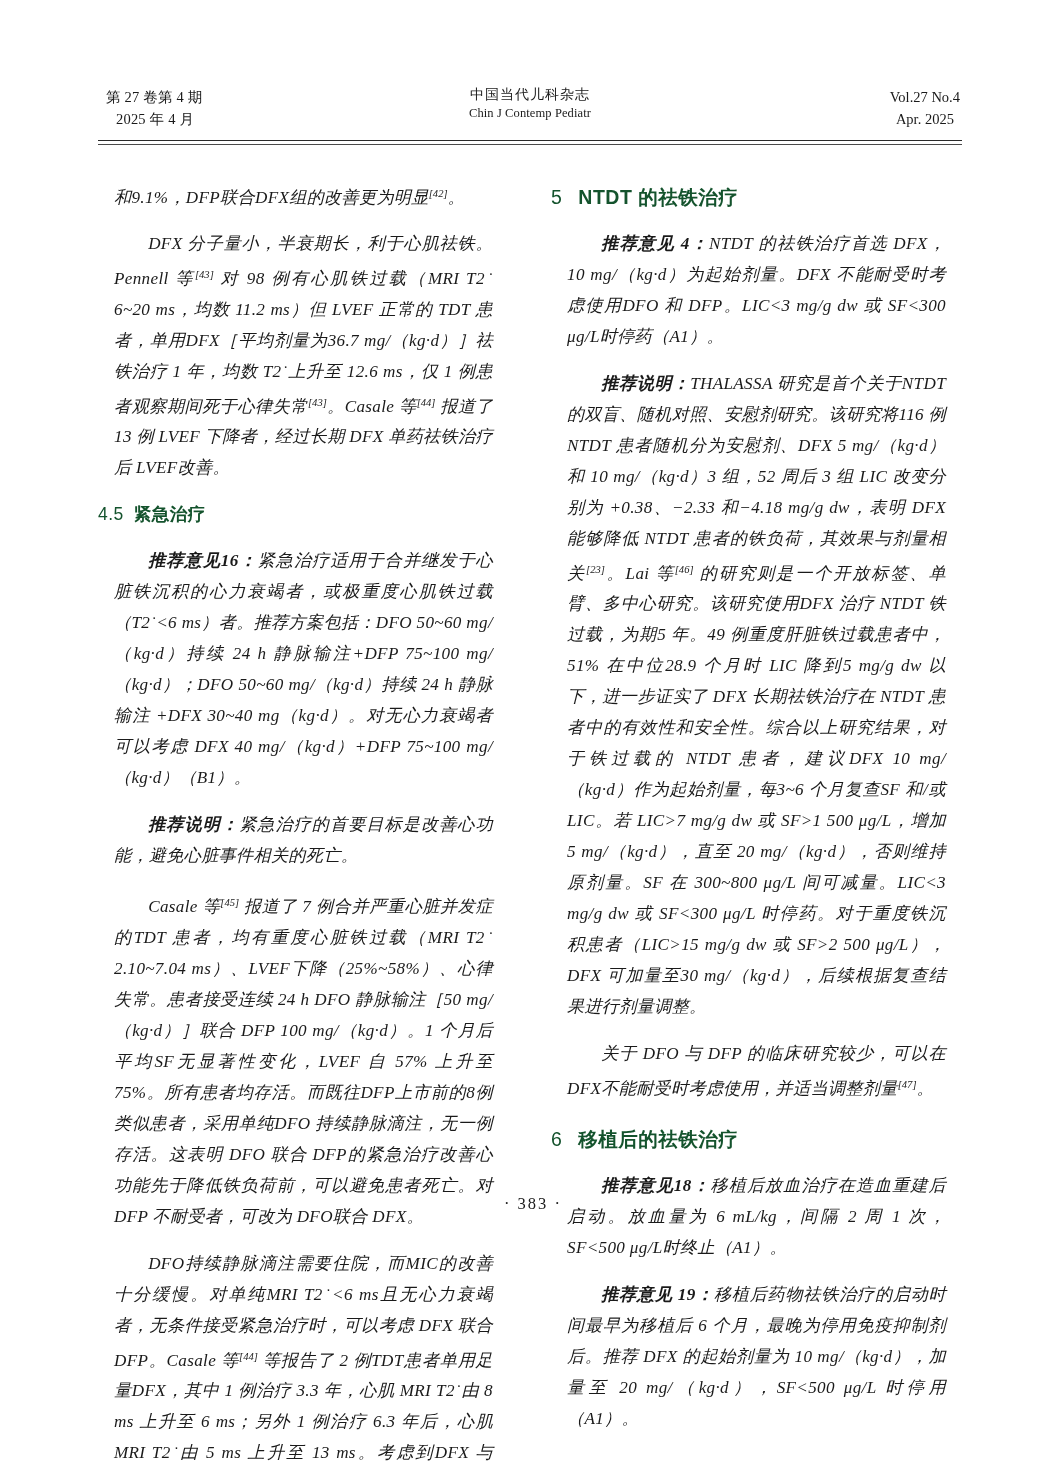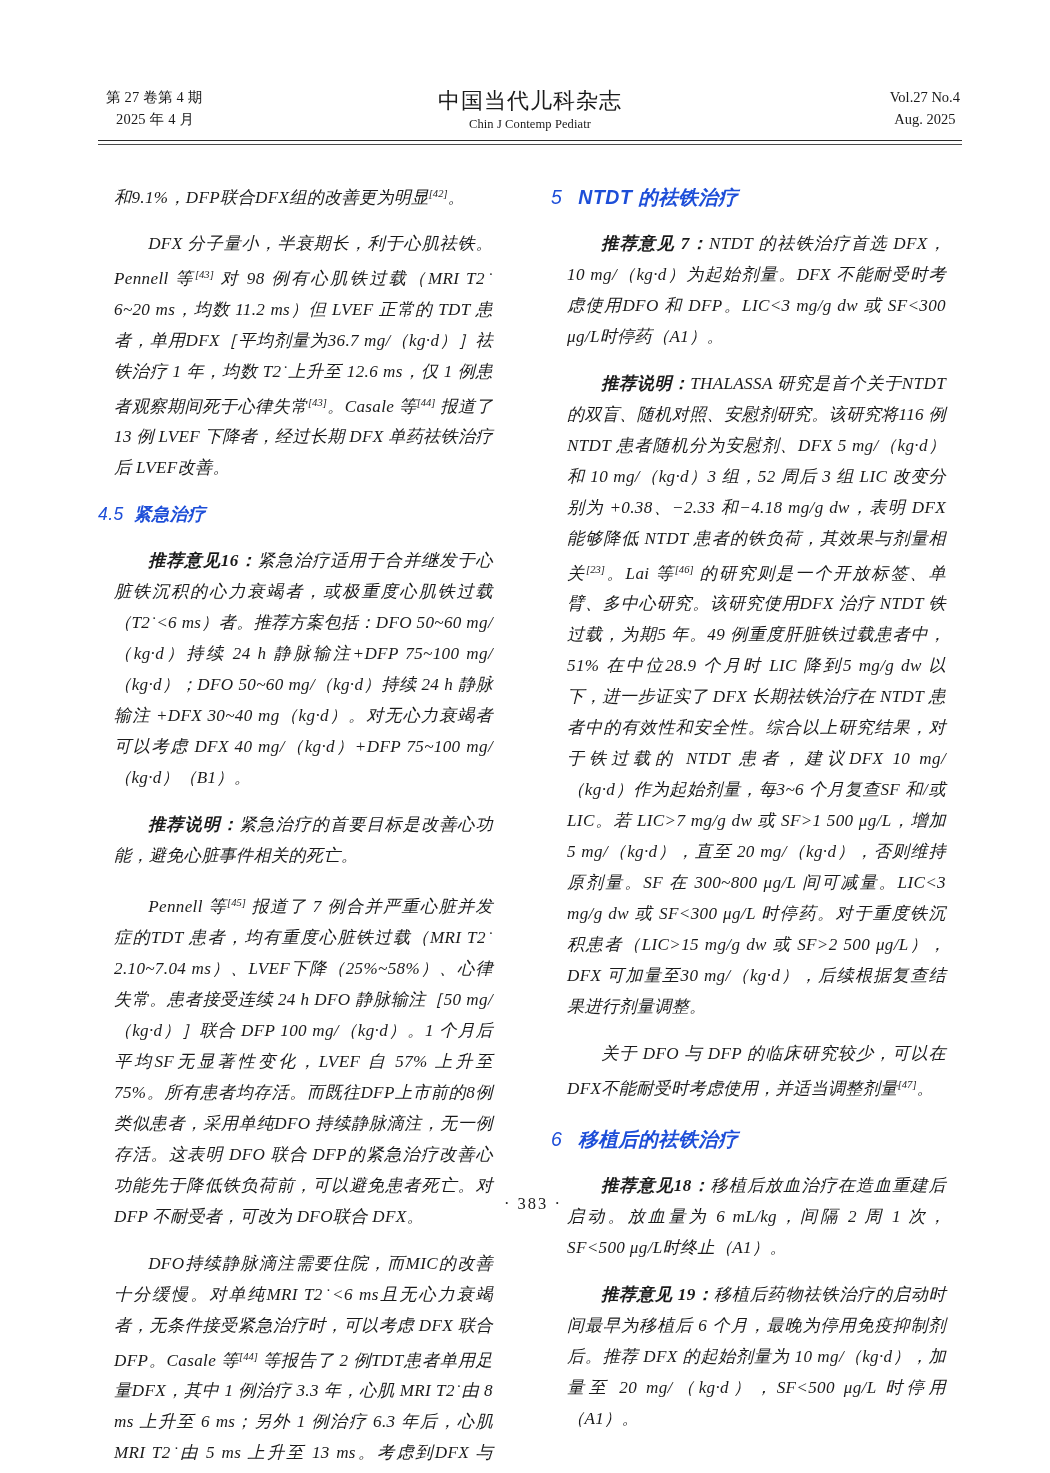--- a/index.html
+++ b/index.html
@@ -36,21 +36,21 @@
     font-size: 14.5px;
     letter-spacing: 0.2px;
   }
   .rh-left .l2 { padding-left: 10px; }
   .rh-center {
     position: absolute;
     left: 0; right: 0; top: 0;
     text-align: center;
   }
   .rh-center .cn {
-    font-size: 22px;
+    font-size: 14px;
     letter-spacing: 1px;
     line-height: 1.35;
   }
   .rh-center .en {
     font-size: 12.5px;
     line-height: 1.4;
     letter-spacing: 0.1px;
   }
   .rh-right {
     position: absolute;
@@ -92,24 +92,23 @@
 
   .lead {
     font-weight: bold;
   }
 
   h2.sec {
     margin: 6px 0 4px 0;
     font-size: 17.5px;
     line-height: 30px;
     font-weight: bold;
-    color: #1d4ed8;
+    color: #14532d;
     font-family: "Liberation Sans", "DejaVu Sans", sans-serif;
     letter-spacing: 0.5px;
-    font-style: italic;
   }
   h2.sec .num {
     font-weight: normal;
     margin-right: 10px;
   }
   h2.sec.big {
     margin: 20px 0 14px 0;
     font-size: 19.5px;
   }
   h2.sec.big .num { margin-right: 16px; }
@@ -140,53 +139,53 @@
     <div class="rh-left">
       <div class="l1">第 27 卷第 4 期</div>
       <div class="l2">2025 年 4 月</div>
     </div>
     <div class="rh-center">
       <div class="cn">中国当代儿科杂志</div>
       <div class="en">Chin J Contemp Pediatr</div>
     </div>
     <div class="rh-right">
       <div class="l1">Vol.27 No.4</div>
-      <div class="l2">Aug. 2025</div>
+      <div class="l2">Apr. 2025</div>
     </div>
   </div>
   <div class="rule"></div>
 
   <div class="columns">
 
     <div class="col">
 
       <p class="body cont"><span>和9.1%，DFP联合DFX组的改善更为明显</span><sup class="ref">[42]</sup><span>。</span></p>
 
       <p class="body"><span>DFX 分子量小，半衰期长，利于心肌祛铁。Pennell 等</span><sup class="ref">[43]</sup><span> 对 98 例有心肌铁过载（MRI T2˙ 6~20 ms，均数 11.2 ms）但 LVEF 正常的 TDT 患者，单用DFX［平均剂量为36.7 mg/（kg·d）］祛铁治疗 1 年，均数 T2˙上升至 12.6 ms，仅 1 例患者观察期间死于心律失常</span><sup class="ref">[43]</sup><span>。Casale 等</span><sup class="ref">[44]</sup><span> 报道了 13 例 LVEF 下降者，经过长期 DFX 单药祛铁治疗后 LVEF改善。</span></p>
 
       <h2 class="sec"><span class="num">4.5</span><span>紧急治疗</span></h2>
 
       <p class="body"><span class="lead">推荐意见16：</span><span>紧急治疗适用于合并继发于心脏铁沉积的心力衰竭者，或极重度心肌铁过载（T2˙&lt;6 ms）者。推荐方案包括：DFO 50~60 mg/（kg·d）持续 24 h 静脉输注+DFP 75~100 mg/（kg·d）；DFO 50~60 mg/（kg·d）持续 24 h 静脉输注 +DFX 30~40 mg（kg·d）。对无心力衰竭者可以考虑 DFX 40 mg/（kg·d）+DFP 75~100 mg/（kg·d）（B1）。</span></p>
 
       <p class="body"><span class="lead">推荐说明：</span><span>紧急治疗的首要目标是改善心功能，避免心脏事件相关的死亡。</span></p>
 
-      <p class="body"><span>Pennell 等</span><sup class="ref">[45]</sup><span> 报道了 7 例合并严重心脏并发症的TDT 患者，均有重度心脏铁过载（MRI T2˙ 2.10~7.04 ms）、LVEF下降（25%~58%）、心律失常。患者接受连续 24 h DFO 静脉输注［50 mg/（kg·d）］联合 DFP 100 mg/（kg·d）。1 个月后平均SF无显著性变化，LVEF 自 57% 上升至 75%。所有患者均存活。而既往DFP上市前的8例类似患者，采用单纯DFO 持续静脉滴注，无一例存活。这表明 DFO 联合 DFP的紧急治疗改善心功能先于降低铁负荷前，可以避免患者死亡。对 DFP 不耐受者，可改为 DFO联合 DFX。</span></p>
+      <p class="body"><span>Casale 等</span><sup class="ref">[45]</sup><span> 报道了 7 例合并严重心脏并发症的TDT 患者，均有重度心脏铁过载（MRI T2˙ 2.10~7.04 ms）、LVEF下降（25%~58%）、心律失常。患者接受连续 24 h DFO 静脉输注［50 mg/（kg·d）］联合 DFP 100 mg/（kg·d）。1 个月后平均SF无显著性变化，LVEF 自 57% 上升至 75%。所有患者均存活。而既往DFP上市前的8例类似患者，采用单纯DFO 持续静脉滴注，无一例存活。这表明 DFO 联合 DFP的紧急治疗改善心功能先于降低铁负荷前，可以避免患者死亡。对 DFP 不耐受者，可改为 DFO联合 DFX。</span></p>
 
       <p class="body"><span>DFO持续静脉滴注需要住院，而MIC的改善十分缓慢。对单纯MRI T2˙&lt;6 ms且无心力衰竭者，无条件接受紧急治疗时，可以考虑 DFX 联合 DFP。Casale 等</span><sup class="ref">[44]</sup><span> 等报告了 2 例TDT患者单用足量DFX，其中 1 例治疗 3.3 年，心肌 MRI T2˙由 8 ms 上升至 6 ms；另外 1 例治疗 6.3 年后，心肌 MRI T2˙由 5 ms 上升至 13 ms。考虑到DFX 与 DFP 的协同作用，在足量DFX 基础上联合DFP，有可能取得更好的疗效。</span></p>
 
       <p class="body"><span>总之，TDT患者祛铁治疗选择，取决于治疗目标。首要是保全生命，判断患者是否有心力衰竭。合并心力衰竭者需要紧急治疗，首选 DFO 持续静脉滴注联合 DFP 或 DFX。无心力衰竭但有心肌铁沉积者，心力衰竭风险大，需挽救治疗尽快降低心肌铁负荷。首选 DFO 联合 DFP，也可给予 DFX</span></p>
 
     </div>
 
     <div class="col">
 
 
       <h2 class="sec big"><span class="num">5</span><span>NTDT 的祛铁治疗</span></h2>
 
-      <p class="body"><span class="lead">推荐意见 7：</span><span>NTDT 的祛铁治疗首选 DFX，10 mg/（kg·d）为起始剂量。DFX 不能耐受时考虑使用DFO 和 DFP。LIC&lt;3 mg/g dw 或 SF&lt;300 μg/L时停药（A1）。</span></p>
+      <p class="body"><span class="lead">推荐意见 4：</span><span>NTDT 的祛铁治疗首选 DFX，10 mg/（kg·d）为起始剂量。DFX 不能耐受时考虑使用DFO 和 DFP。LIC&lt;3 mg/g dw 或 SF&lt;300 μg/L时停药（A1）。</span></p>
 
       <p class="body"><span class="lead">推荐说明：</span><span>THALASSA 研究是首个关于NTDT 的双盲、随机对照、安慰剂研究。该研究将116 例 NTDT 患者随机分为安慰剂、DFX 5 mg/（kg·d）和 10 mg/（kg·d）3 组，52 周后 3 组 LIC 改变分别为 +0.38、−2.33 和−4.18 mg/g dw，表明 DFX 能够降低 NTDT 患者的铁负荷，其效果与剂量相关</span><sup class="ref">[23]</sup><span>。Lai 等</span><sup class="ref">[46]</sup><span> 的研究则是一个开放标签、单臂、多中心研究。该研究使用DFX 治疗 NTDT 铁过载，为期5 年。49 例重度肝脏铁过载患者中，51% 在中位28.9 个月时 LIC 降到5 mg/g dw 以下，进一步证实了 DFX 长期祛铁治疗在 NTDT 患者中的有效性和安全性。综合以上研究结果，对于铁过载的 NTDT 患者，建议DFX 10 mg/（kg·d）作为起始剂量，每3~6 个月复查SF 和/或 LIC。若 LIC&gt;7 mg/g dw 或 SF&gt;1 500 μg/L，增加 5 mg/（kg·d），直至 20 mg/（kg·d），否则维持原剂量。SF 在 300~800 μg/L 间可减量。LIC&lt;3 mg/g dw 或 SF&lt;300 μg/L 时停药。对于重度铁沉积患者（LIC&gt;15 mg/g dw 或 SF&gt;2 500 μg/L），DFX 可加量至30 mg/（kg·d），后续根据复查结果进行剂量调整。</span></p>
 
       <p class="body"><span>关于 DFO 与 DFP 的临床研究较少，可以在DFX不能耐受时考虑使用，并适当调整剂量</span><sup class="ref">[47]</sup><span>。</span></p>
 
       <h2 class="sec big"><span class="num">6</span><span>移植后的祛铁治疗</span></h2>
 
       <p class="body"><span class="lead">推荐意见18：</span><span>移植后放血治疗在造血重建后启动。放血量为 6 mL/kg，间隔 2 周 1 次，SF&lt;500 μg/L时终止（A1）。</span></p>
 
       <p class="body"><span class="lead">推荐意见 19：</span><span>移植后药物祛铁治疗的启动时间最早为移植后 6 个月，最晚为停用免疫抑制剂后。推荐 DFX 的起始剂量为 10 mg/（kg·d），加量至 20 mg/（kg·d），SF&lt;500 μg/L 时停用（A1）。</span></p>

